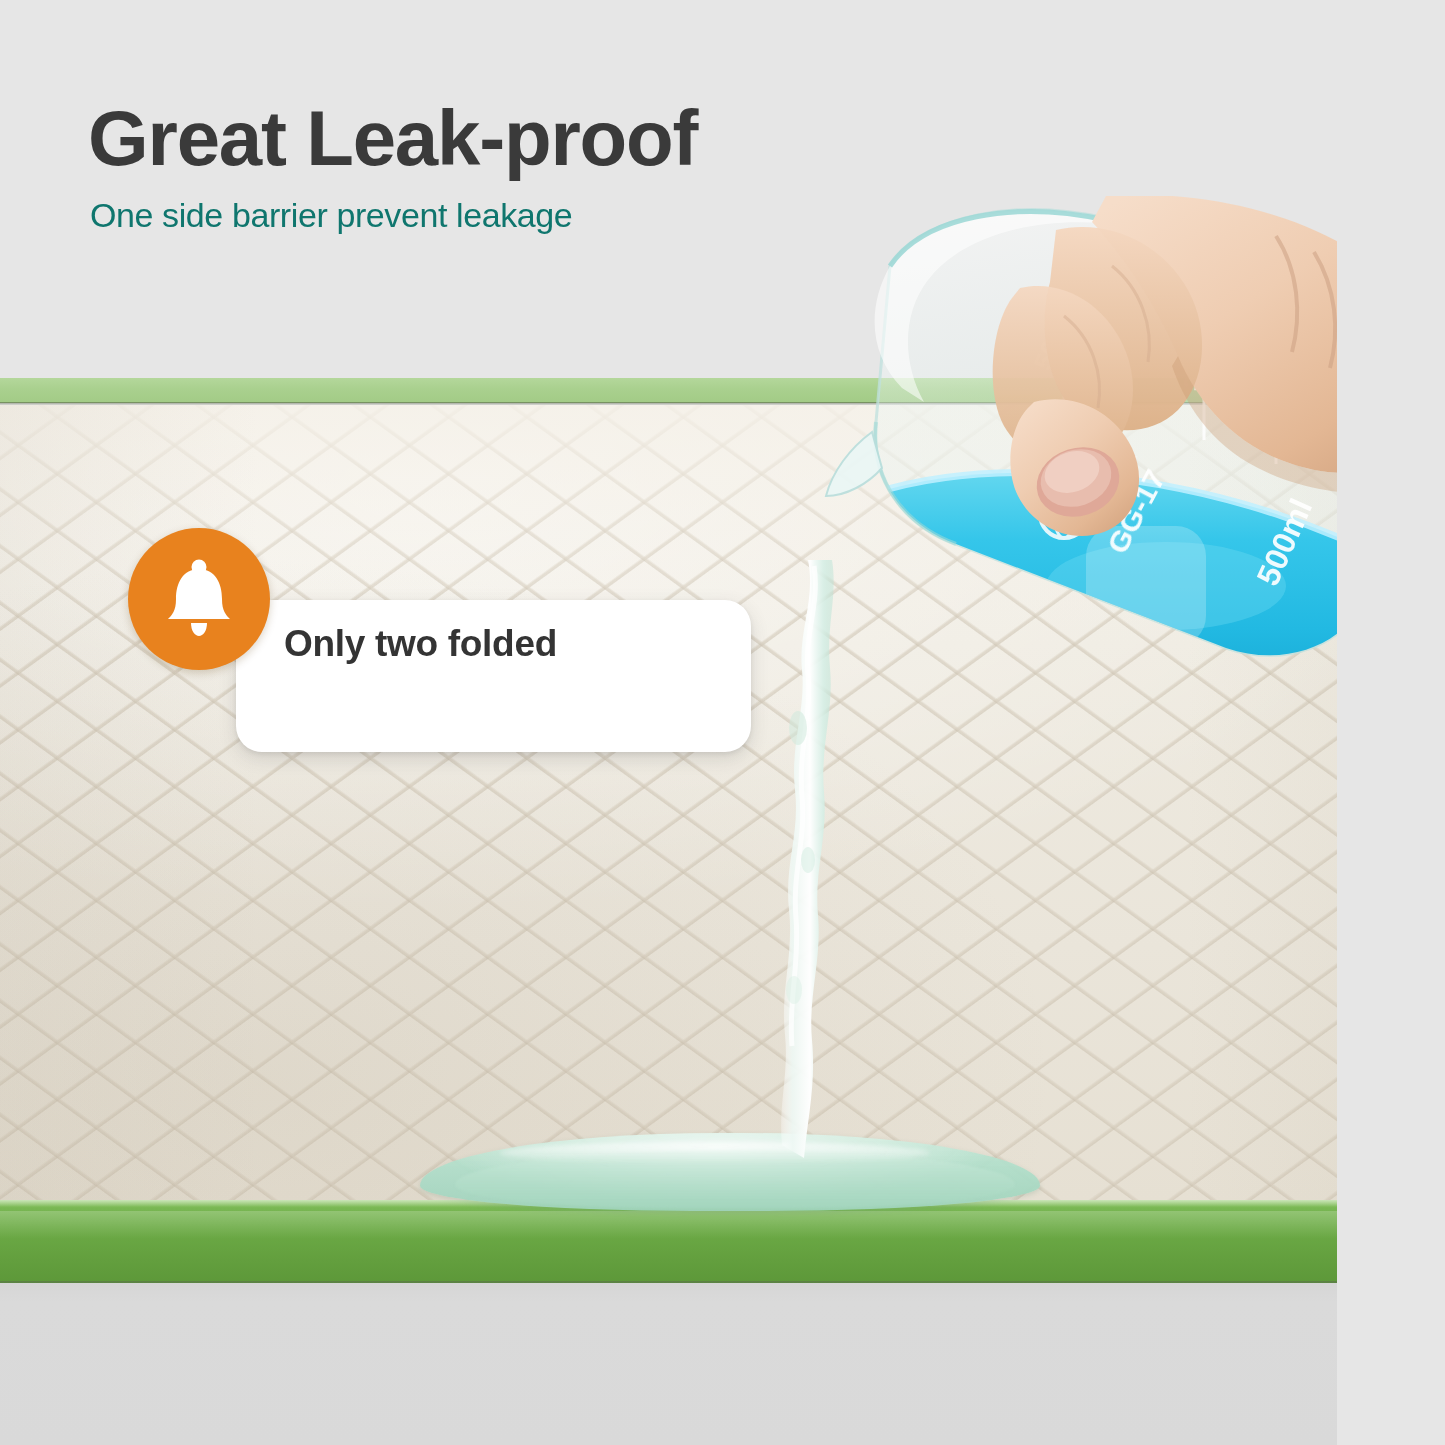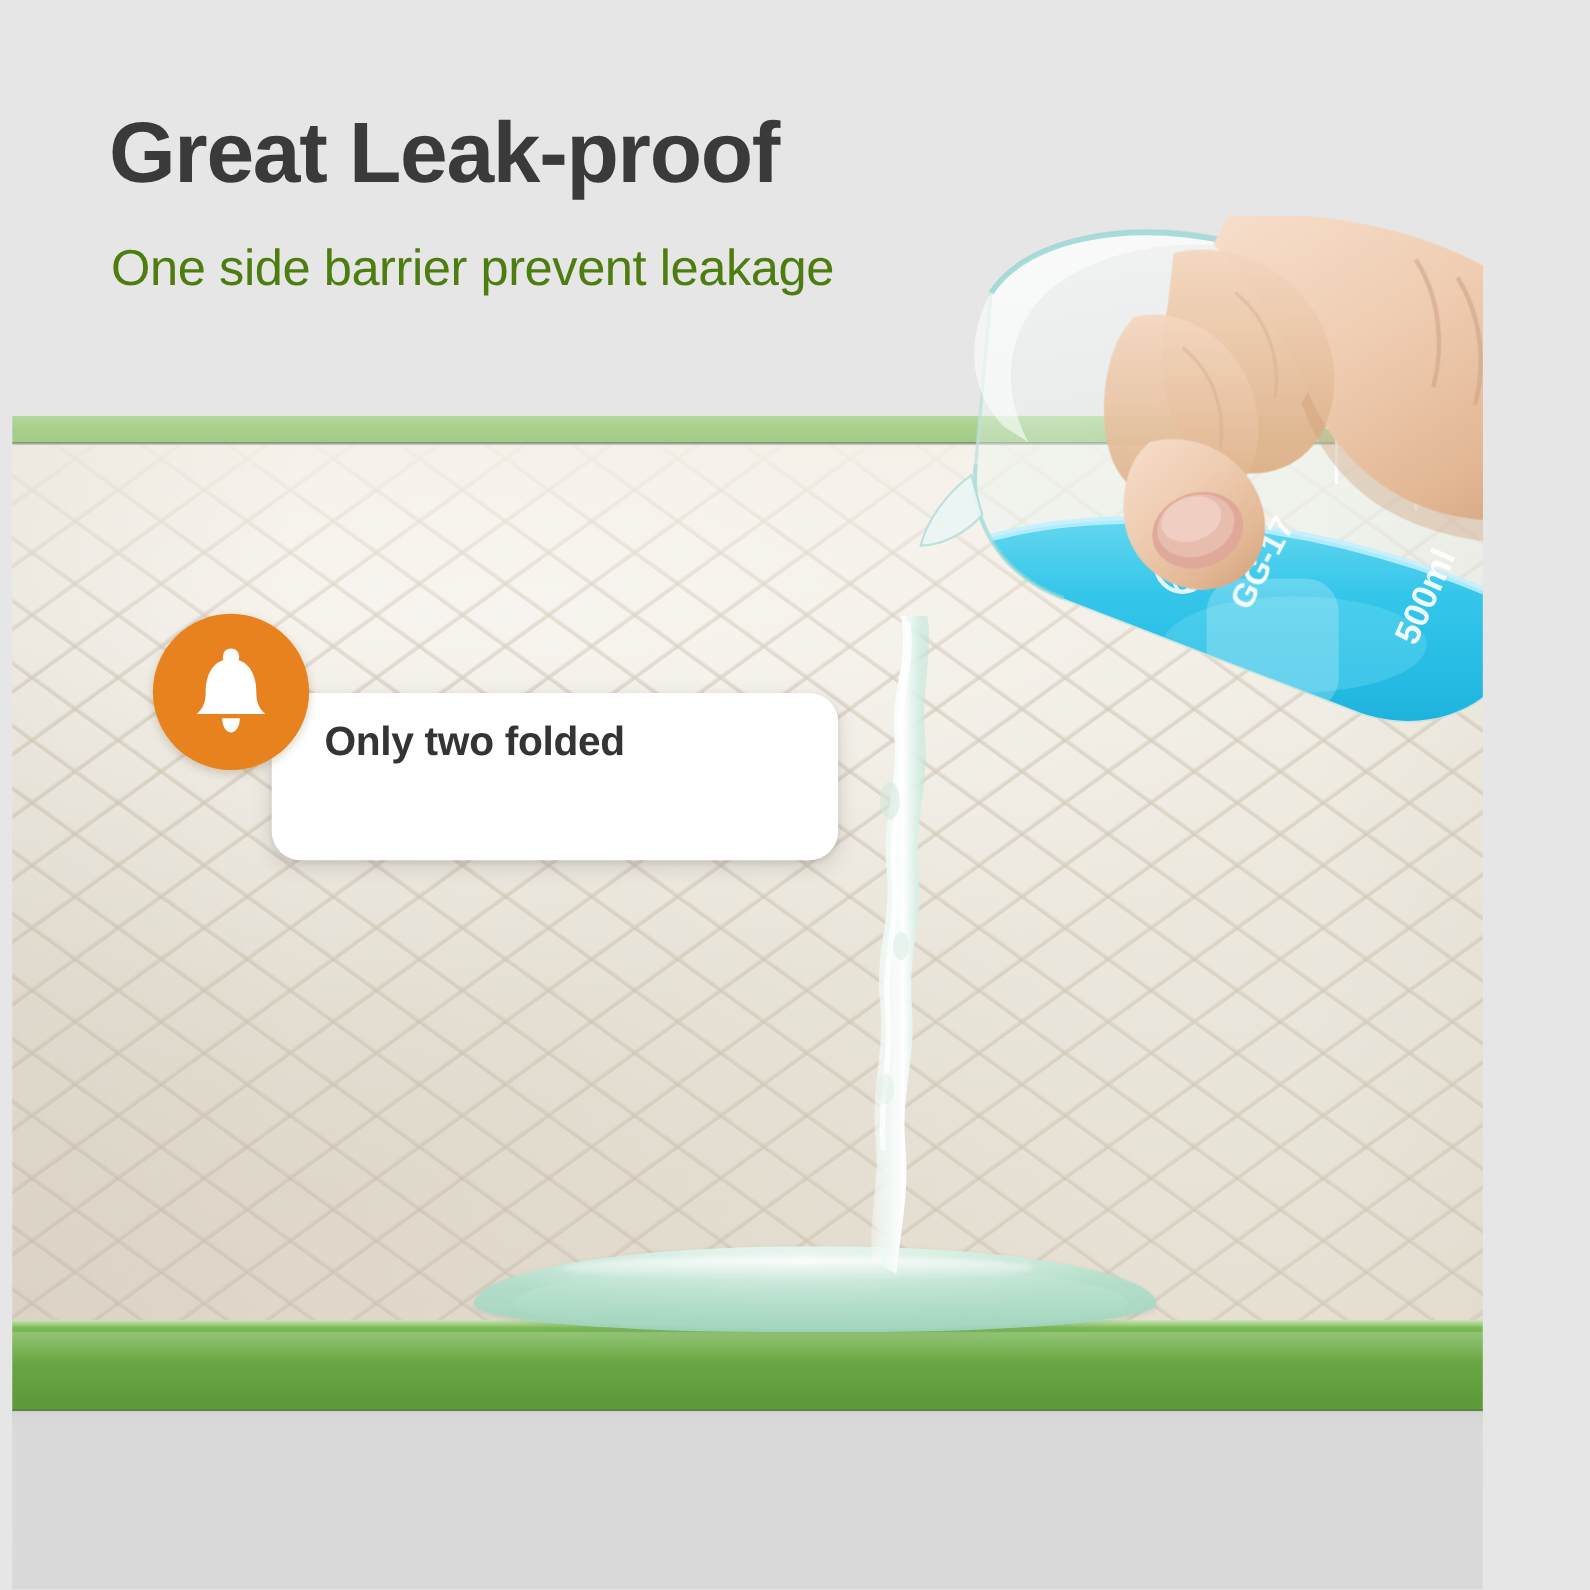--- a/index.html
+++ b/index.html
@@ -2,38 +2,38 @@
 <html><head>
 <meta charset="utf-8">
 <style>
   html,body{margin:0;padding:0;}
   body{
     width:1445px;height:1445px;
     font-family:"Liberation Sans", sans-serif;
     background:#e6e6e6;
     overflow:hidden;
   }
-  .stage{position:relative;width:1337px;height:1445px;overflow:hidden;background:#e7e7e7;margin-left:11px;}
+  .stage{position:relative;width:1337px;height:1445px;overflow:hidden;background:#e7e7e7;}
 
   
   .header{
     position:absolute;left:0;top:0;width:1445px;height:378px;
     background:#e6e6e6;
   }
   .headline{
     position:absolute;left:88px;top:96px;
     font-size:78px;line-height:84px;
     font-weight:bold;letter-spacing:-1.2px;
     color:#3a3a3a;white-space:nowrap;
   }
   .subhead{
-    position:absolute;left:90px;top:214px;
-    font-size:46px;line-height:58px;
+    position:absolute;left:90px;top:186px;
+    font-size:34px;line-height:58px;
     font-weight:normal;letter-spacing:-0.4px;
-    color:#4d7c0f;white-space:nowrap;
+    color:#0f766e;white-space:nowrap;
   }
 
   
   .floor{
     position:absolute;left:0;top:1283px;width:1445px;height:162px;
     background:linear-gradient(180deg,#d6d6d6 0%,#dadada 12%,#d9d9d9 100%);
   }
   .floor-shadow{
     position:absolute;left:0;top:1281px;width:1445px;height:10px;
     background:linear-gradient(180deg,rgba(90,95,85,.42),rgba(120,125,115,0));
@@ -136,21 +136,21 @@
   .stream{
     position:absolute;left:762px;top:560px;width:86px;height:600px;
   }
   .stream svg{display:block;}
 
   
   .vessel{position:absolute;left:806px;top:196px;width:639px;height:500px;}
   .vessel svg{display:block;}
 
   
-  .callout{position:absolute;left:128px;top:558px;width:630px;height:228px;}
+  .callout{position:absolute;left:128px;top:528px;width:630px;height:228px;}
   .card{
     position:absolute;left:108px;top:72px;width:515px;height:152px;
     background:#ffffff;border-radius:26px;
     box-shadow:0 6px 18px rgba(70,70,70,.16), 0 2px 4px rgba(70,70,70,.10);
   }
   .card-text{
     position:absolute;left:156px;top:92px;width:470px;
     font-size:37px;line-height:47px;font-weight:bold;
     color:#343434;letter-spacing:-.3px;
   }

